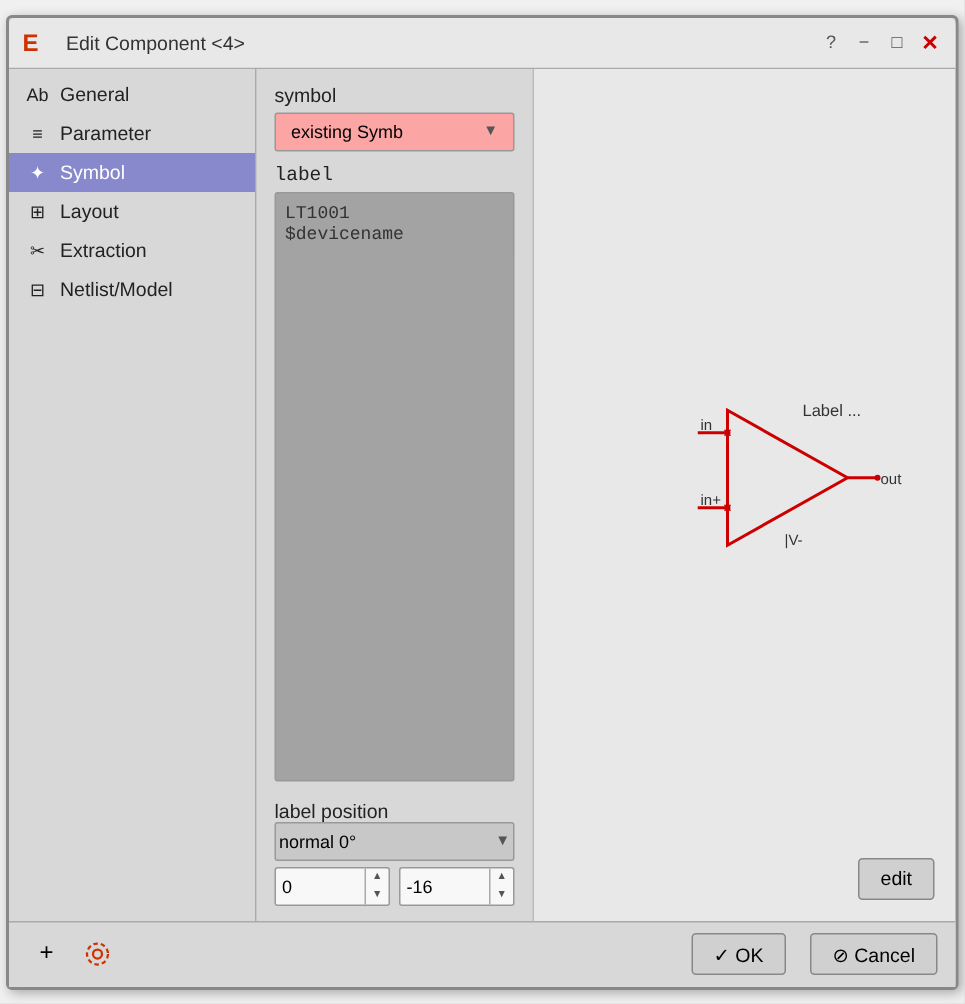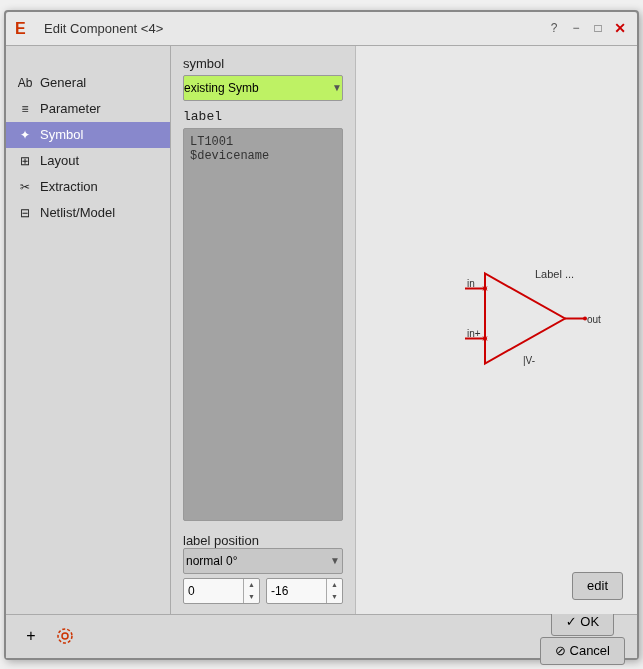--- a/index.html
+++ b/index.html
@@ -72,21 +72,21 @@
     }
     .content {
       display: flex;
       flex: 1;
       overflow: hidden;
     }
     .sidebar {
       width: 165px;
       background: #d8d8d8;
       border-right: 1px solid #aaa;
-      padding: 24px 0;
+      padding: 4px 0;
     }
     .sidebar-item {
       display: flex;
       align-items: center;
       gap: 6px;
       padding: 4px 10px;
       cursor: pointer;
       font-size: 13px;
       color: #222;
     }
@@ -123,28 +123,28 @@
       flex-direction: column;
       gap: 8px;
     }
     .section-label {
       font-size: 13px;
       color: #222;
       margin-bottom: 4px;
     }
     .dropdown-btn {
       width: 100%;
-      background: #bef264;
+      background: #fca5a5;
       border: 1px solid #999;
       border-radius: 2px;
       height: 26px;
       display: flex;
       align-items: center;
       justify-content: space-between;
-      padding: 0 0;
+      padding: 0 10px;
       cursor: pointer;
       font-size: 12px;
     }
     .dropdown-arrow {
       font-size: 10px;
       color: #555;
     }
     .text-area-box {
       background: #a3a3a3;
       border: 1px solid #999;
@@ -241,23 +241,22 @@
       width: 26px;
       height: 26px;
       display: flex;
       align-items: center;
       justify-content: center;
       cursor: pointer;
       font-size: 16px;
     }
     .footer-right {
       display: flex;
-      gap: 1px;
-      align-items: center;
-      flex-direction: column;
+      gap: 16px;
+      align-items: center;
     }
     .action-btn {
       height: 28px;
       padding: 0 14px;
       background: #d0d0d0;
       border: 1px solid #888;
       border-radius: 3px;
       cursor: pointer;
       font-size: 13px;
       display: flex;

